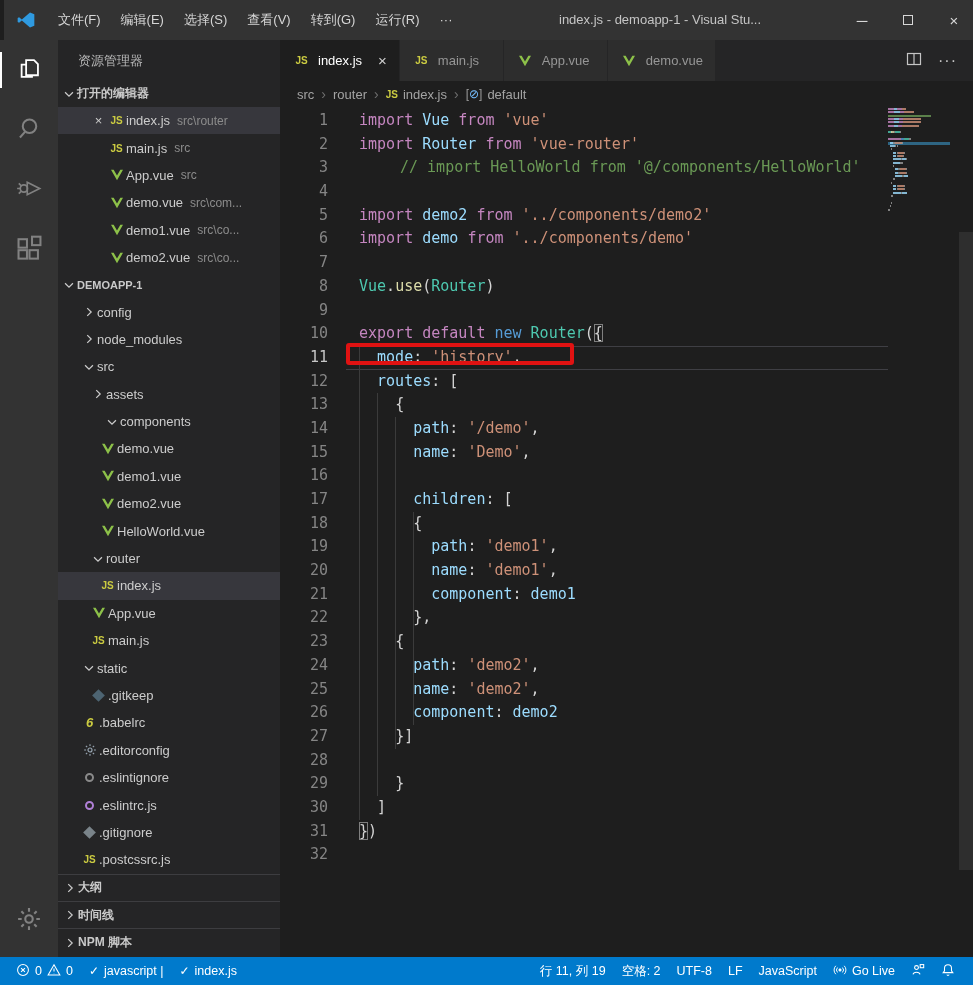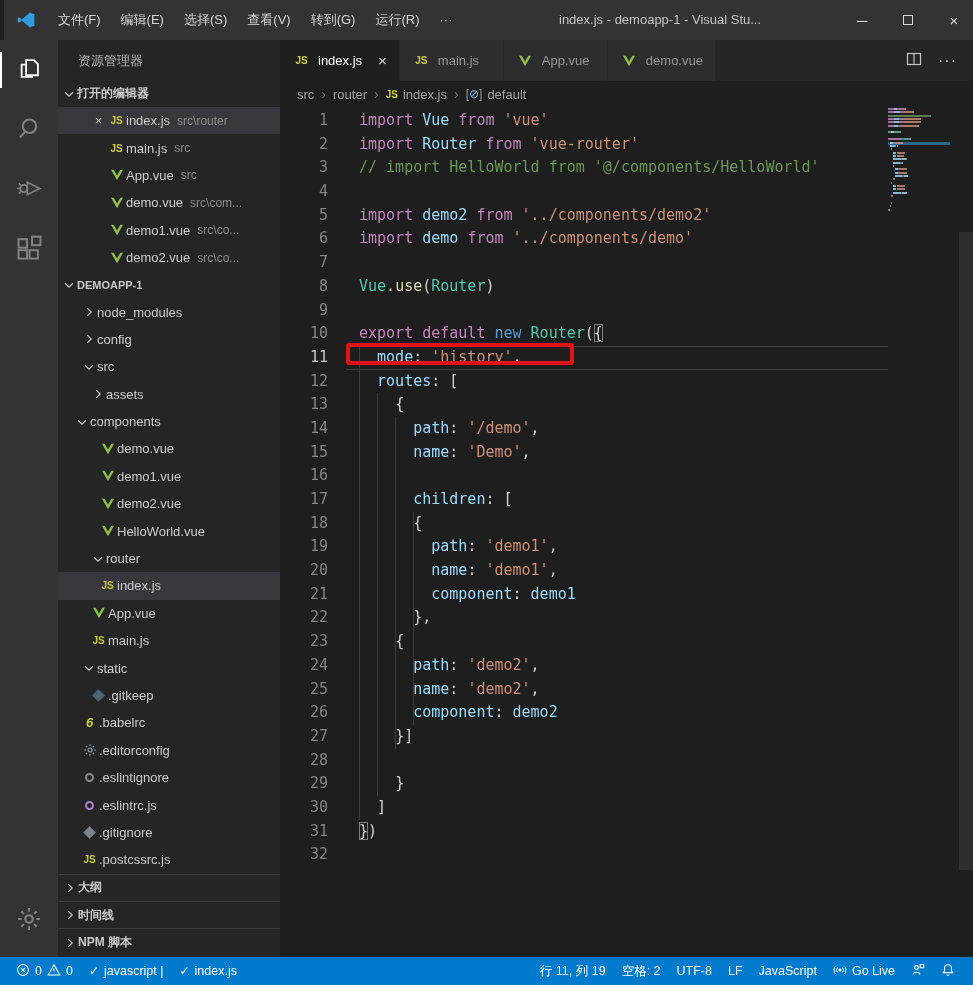--- a/index.html
+++ b/index.html
@@ -63,21 +63,21 @@
   .sym-icon .brk{color:#9a9a9a;}
   .sym-icon .glyph{color:#75beff;}
 
   .codearea{position:absolute;top:67px;left:0;right:0;bottom:0;background:#1e1e1e;overflow:hidden;}
   .lines{position:absolute;top:2px;left:0;right:0;}
   .cline{height:23.7px;display:flex;white-space:pre;font-family:"DejaVu Sans Mono",monospace;font-size:15px;line-height:23.7px;}
   .ln{width:79px;padding-right:31px;text-align:right;color:#858585;flex:none;}
   .ln.active{color:#c6c6c6;}
   .tk-k{color:#c586c0;} .tk-b{color:#569cd6;} .tk-t{color:#4ec9b0;}
   .tk-v{color:#9cdcfe;} .tk-f{color:#dcdcaa;} .tk-s{color:#ce9178;}
-  .tk-c{color:#6a9955;} .tk-p{color:#d4d4d4;} .tk-w{color:#d4d4d4;}
+  .tk-c{color:#6a9955;margin-left:41px;} .tk-p{color:#d4d4d4;} .tk-w{color:#d4d4d4;}
   .tk-m{color:#d4d4d4;outline:1px solid #7f7f7f;outline-offset:-1px;}
 
   .curline{position:absolute;left:66px;width:542px;height:23.7px;top:239px;border-top:1px solid #3f3f44;border-bottom:1px solid #3f3f44;}
   .guide{position:absolute;width:1px;background:#3b3b3b;}
   .annotation{position:absolute;left:66px;top:236px;width:228px;height:22px;border:4px solid #e01212;border-radius:3px;z-index:6;}
 
   .minimap{position:absolute;left:608px;top:1px;width:62px;height:118px;}
   .mm-row{position:absolute;left:0;height:2px;width:62px;}
   .mm-seg{position:absolute;height:2px;opacity:.8;}
   .mm-hl{position:absolute;left:0;width:62px;height:3.4px;background:rgba(56,148,199,.6);}
@@ -241,47 +241,47 @@
             </svg>
           </span>
           <span>DEMOAPP-1</span>
         </div>
         <div class="row" style="padding-left: 22px;">
           <span class="chev slot">
             <svg viewBox="0 0 16 16" fill="none" stroke="currentColor" stroke-width="1.4">
               <path d="M6 3.5 10.5 8 6 12.5"></path>
             </svg>
           </span>
+          <span>config</span>
+        </div>
+        <div class="row" style="padding-left: 22px;">
+          <span class="chev slot">
+            <svg viewBox="0 0 16 16" fill="none" stroke="currentColor" stroke-width="1.4">
+              <path d="M6 3.5 10.5 8 6 12.5"></path>
+            </svg>
+          </span>
           <span>node_modules</span>
         </div>
         <div class="row" style="padding-left: 22px;">
           <span class="chev slot">
             <svg viewBox="0 0 16 16" fill="none" stroke="currentColor" stroke-width="1.4">
+              <path d="M3.5 6 8 10.5 12.5 6"></path>
+            </svg>
+          </span>
+          <span>src</span>
+        </div>
+        <div class="row" style="padding-left: 31px;">
+          <span class="chev slot">
+            <svg viewBox="0 0 16 16" fill="none" stroke="currentColor" stroke-width="1.4">
               <path d="M6 3.5 10.5 8 6 12.5"></path>
             </svg>
           </span>
-          <span>config</span>
-        </div>
-        <div class="row" style="padding-left: 22px;">
-          <span class="chev slot">
-            <svg viewBox="0 0 16 16" fill="none" stroke="currentColor" stroke-width="1.4">
-              <path d="M3.5 6 8 10.5 12.5 6"></path>
-            </svg>
-          </span>
-          <span>src</span>
-        </div>
-        <div class="row" style="padding-left: 31px;">
-          <span class="chev slot">
-            <svg viewBox="0 0 16 16" fill="none" stroke="currentColor" stroke-width="1.4">
-              <path d="M6 3.5 10.5 8 6 12.5"></path>
-            </svg>
-          </span>
           <span>assets</span>
         </div>
-        <div class="row" style="padding-left: 15px;">
+        <div class="row" style="padding-left: 45px;">
           <span class="chev slot">
             <svg viewBox="0 0 16 16" fill="none" stroke="currentColor" stroke-width="1.4">
               <path d="M3.5 6 8 10.5 12.5 6"></path>
             </svg>
           </span>
           <span>components</span>
         </div>
         <div class="row" style="padding-left: 40px;">
           <span class="icon-slot">
             <span class="vue-icon">

